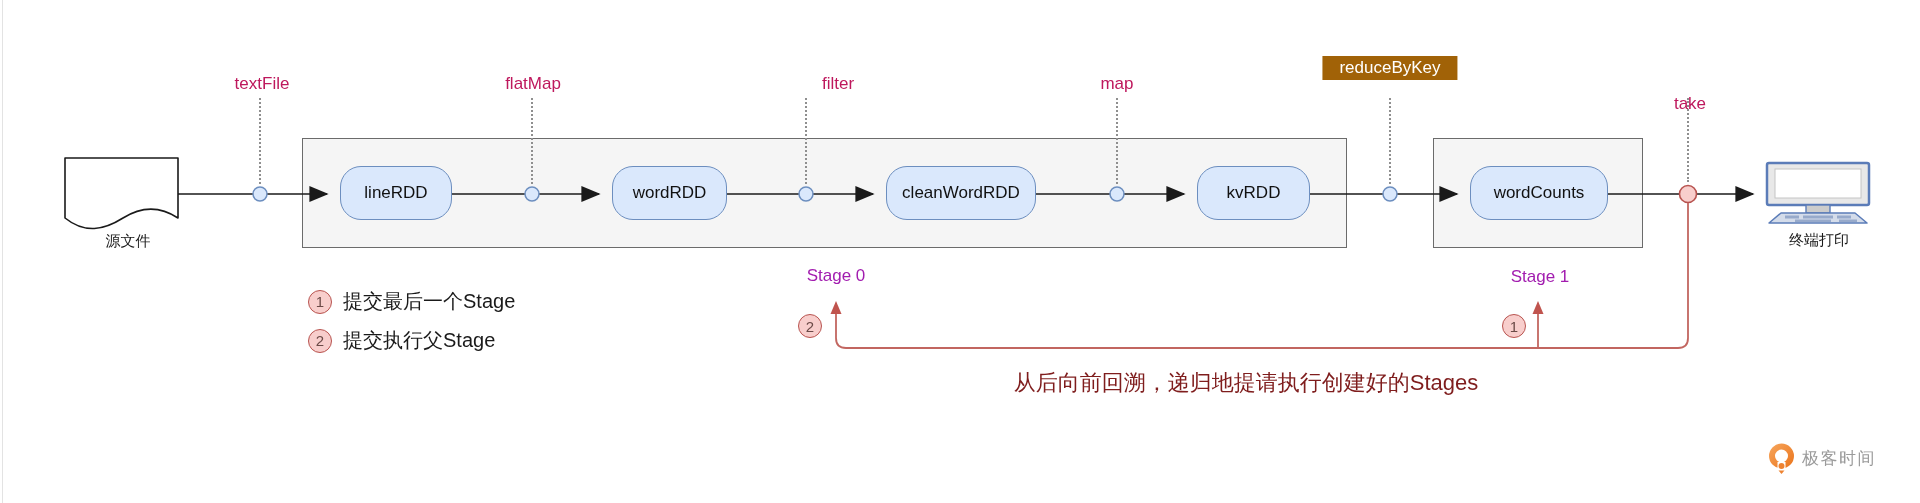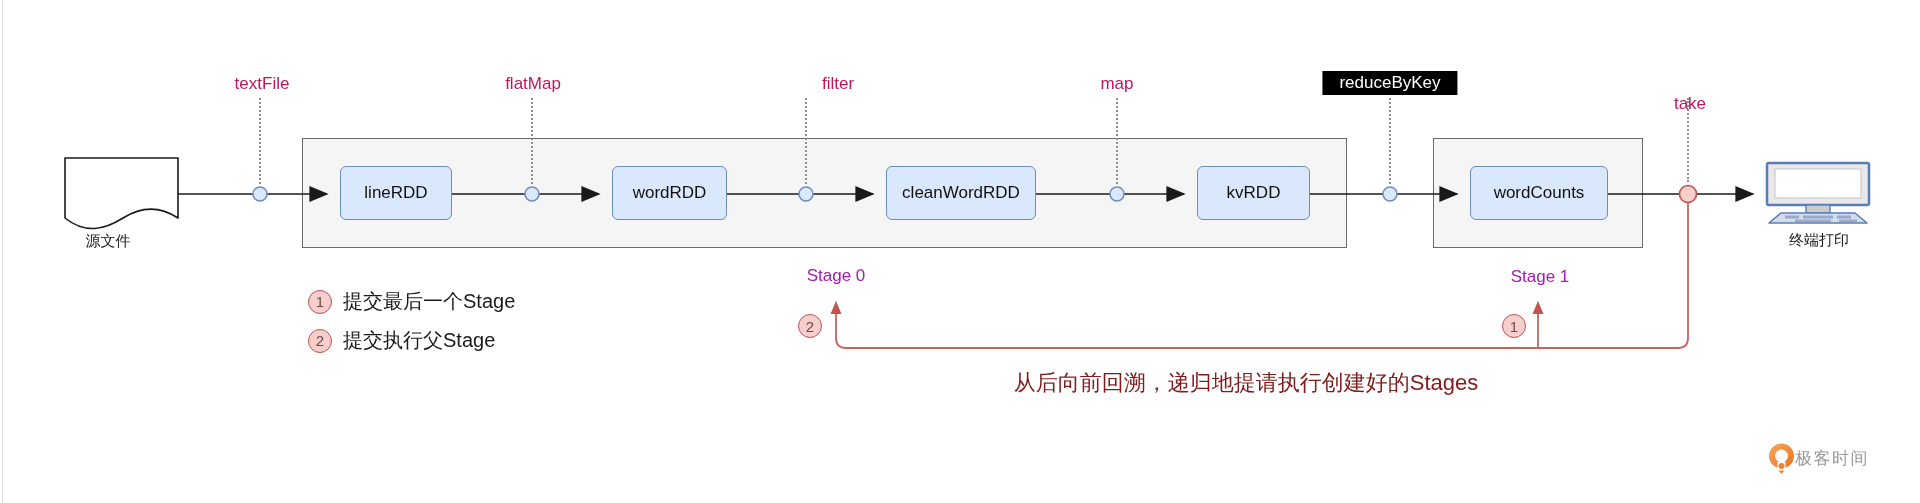--- a/index.html
+++ b/index.html
@@ -10,40 +10,40 @@
   }
   .edge-line{position:absolute;left:2px;top:0;width:1px;height:503px;background:#e3e3e3;}
 
   
   .op-label{
     position:absolute;top:73px;height:22px;line-height:22px;
     font-size:17px;color:#be185d;white-space:nowrap;
     transform:translateX(-50%);text-align:center;
   }
   .op-label.highlight{
-    top:71px;height:24px;line-height:24px;
-    background:#000000;color:#ffffff;padding:0 17px;
+    top:56px;height:24px;line-height:24px;
+    background:#a16207;color:#ffffff;padding:0 17px;
   }
 
   
   .dotline{
     position:absolute;top:98px;height:86px;width:0;
     border-left:2px dotted #8f8f8f;
   }
 
   
   .stage{
     position:absolute;top:138px;height:110px;box-sizing:border-box;
     background:#f5f5f5;border:1.5px solid #6b6b6b;
   }
 
   
   .rdd{
     position:absolute;top:166px;height:54px;box-sizing:border-box;
-    background:#dae8fc;border:1.5px solid #6c8ebf;border-radius:6px;
+    background:#dae8fc;border:1.5px solid #6c8ebf;border-radius:21px;
     display:flex;align-items:center;justify-content:center;
     font-size:17px;color:#111111;white-space:nowrap;
   }
 
   svg.overlay{position:absolute;left:0;top:0;}
 
   .caption{
     position:absolute;font-size:15px;color:#1a1a1a;white-space:nowrap;
     transform:translateX(-50%);
   }
@@ -60,21 +60,21 @@
   .legend-row{position:absolute;left:308px;display:flex;align-items:center;gap:11px;}
   .legend-row .badge{position:static;flex:0 0 24px;}
   .legend-text{font-size:20px;color:#1a1a1a;white-space:nowrap;}
 
   .annotation{
     position:absolute;left:1246px;top:368px;transform:translateX(-50%);
     font-size:22px;color:#7f1d1d;white-space:nowrap;
   }
 
   .brand{
-    position:absolute;left:1768px;top:443px;display:flex;align-items:center;
+    position:absolute;left:1768px;top:443px;display:flex;align-items:center;gap:7px;
   }
   .brand-text{font-size:17px;color:#9b9b9b;letter-spacing:1.5px;white-space:nowrap;}
 </style>
 </head>
 <body>
 
 <div class="edge-line"></div>
 
 <div class="stage" style="left:302px;width:1045px;"></div>
 <div class="stage" style="left:1433px;width:210px;"></div>
@@ -155,21 +155,21 @@
 <div class="dotline" style="left:1389px;"></div>
 <div class="dotline" style="left:1687px;top:98px;height:84px;"></div>
 
 <div class="op-label" style="left:262px;">textFile</div>
 <div class="op-label" style="left:533px;">flatMap</div>
 <div class="op-label" style="left:806px;margin-left:32px;">filter</div>
 <div class="op-label" style="left:1117px;">map</div>
 <div class="op-label highlight" style="left:1390px;">reduceByKey</div>
 <div class="op-label" style="left:1690px;margin-top:20px;">take</div>
 
-<div class="caption" style="left:108px;top:232px;text-align:right;">源文件</div>
+<div class="caption" style="left:128px;top:232px;text-align:right;">源文件</div>
 <div class="caption" style="left:1819px;top:231px;">终端打印</div>
 
 <div class="stage-label" style="left:836px;top:266px;">Stage 0</div>
 <div class="stage-label" style="left:1540px;top:267px;">Stage 1</div>
 
 <div class="badge" style="left:798px;top:314px;">
     <span>2</span>
   </div>
 <div class="badge" style="left:1502px;top:314px;">
     <span>1</span>

